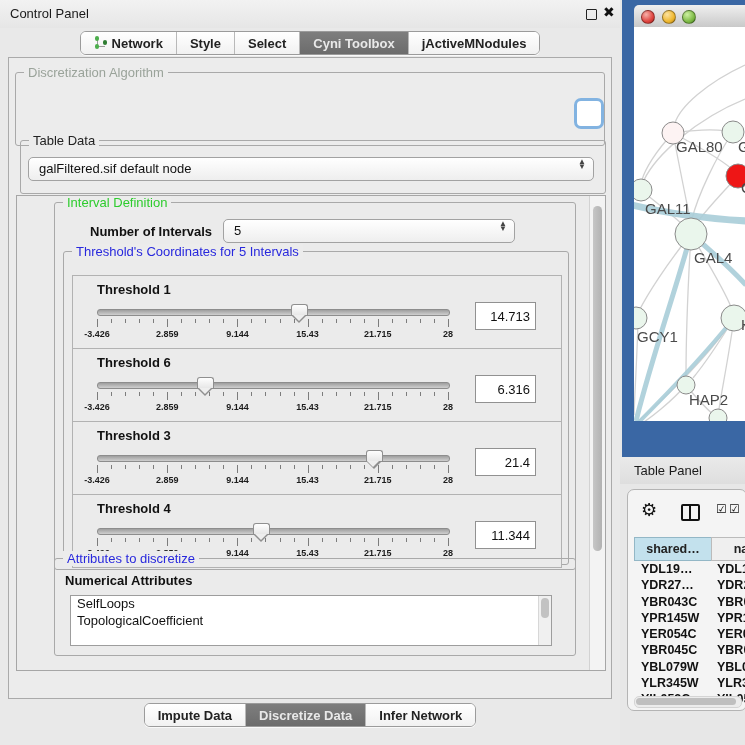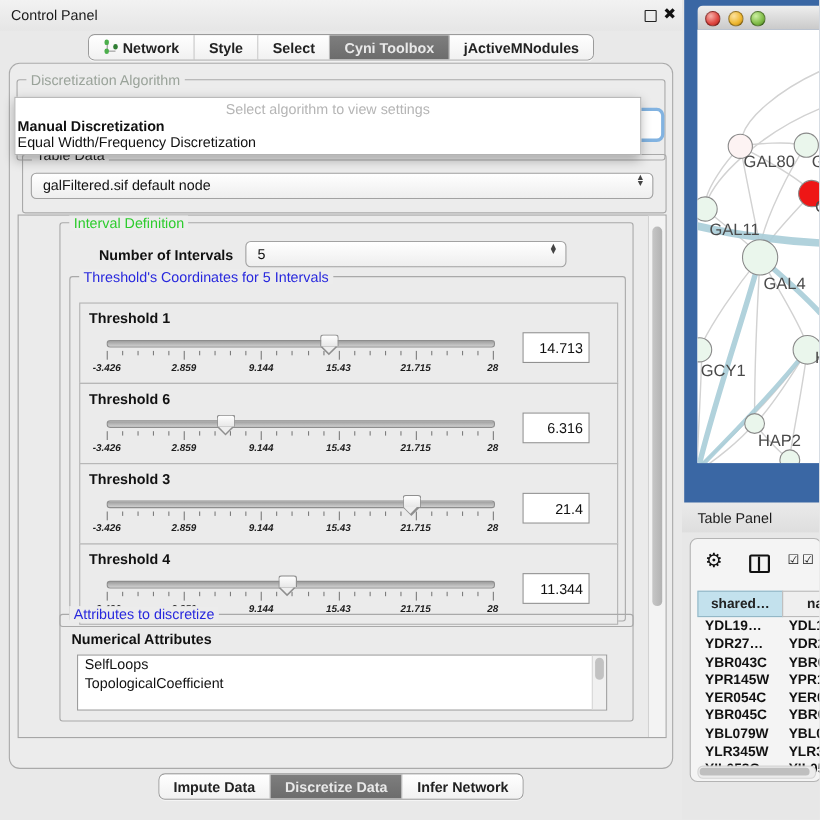--- a/index.html
+++ b/index.html
@@ -19,21 +19,21 @@
   .seg{display:flex;align-items:center;gap:5px;padding:0 13px;height:22px;font-size:13px;font-weight:700;color:#222;background:linear-gradient(#ffffff,#f1f1f1);border-right:1px solid #b9b9b9;cursor:default;}
   .seg:last-child{border-right:none;}
   .seg.sel{background:linear-gradient(#7e7e7e,var(--selected-tab-bg));color:#e9e9e9;}
   #top-tabs{position:absolute;left:0;top:31px;width:620px;}
   #bottom-tabs{position:absolute;left:0;top:703px;width:620px;}
   .net-icon{position:relative;width:13px;height:14px;display:inline-block;}
   .net-icon::after{content:"";position:absolute;left:3px;top:3px;width:7px;height:7px;border-left:1.5px solid #9a9a9a;border-bottom:1.5px solid #9a9a9a;}
   .net-icon::before{content:"";position:absolute;left:1px;top:0;width:4.5px;height:4.5px;border-radius:50%;background:#4cae4c;box-shadow:0 8px 0 #4cae4c,8px 4px 0 #2f7d32;z-index:1;}
 
   
-  #main-panel{position:absolute;left:8px;top:57px;width:602px;height:640px;background:#ececec;border:1px solid #aaa;border-radius:10px;}
+  #main-panel{position:absolute;left:8px;top:57px;width:602px;height:640px;background:#ececec;border:1px solid #aaa;border-radius:0;}
   .groupbox{position:absolute;border:1px solid #a9a9a9;border-radius:3px;}
   .grouptitle{position:absolute;top:-8px;left:8px;background:#ececec;padding:0 4px;font-size:13px;}
   .gt-green{color:var(--group-title-green);}
   .gt-blue{color:var(--group-title-blue);}
   .gt-dim{color:#9aa39a;}
 
   
   #focus-ring{position:absolute;left:565px;top:40px;width:24px;height:25px;border:3px solid var(--focus-ring);border-radius:7px;background:#fff;z-index:5;}
 
   
@@ -52,29 +52,29 @@
   #vscroll{position:absolute;right:0;top:0;width:15px;height:100%;background:#f3f3f3;border-left:1px solid #d2d2d2;}
   #vscroll .thumb-v{position:absolute;left:3px;top:10px;width:9px;height:345px;border-radius:5px;background:linear-gradient(90deg,#c6c6c6,#b2b2b2);}
 
   
   #interval-group{left:37px;top:6px;width:520px;height:366px;}
   #noi-label{position:absolute;left:35px;top:21px;font-size:13px;font-weight:700;color:#111;}
   #noi-spinner{left:168px;top:16px;width:290px;height:22px;}
   #thr-group{left:8px;top:48px;width:504px;height:312px;}
   #thr-panels{position:absolute;left:8px;top:24px;width:490px;}
   .threshold{position:relative;width:488px;height:72px;border:1px solid #b2b2b2;margin-top:-1px;background:#ebebeb;}
-  .th-label{position:absolute;left:8px;top:6px;font-size:13px;font-weight:700;color:#111;text-align:center;}
+  .th-label{position:absolute;left:24px;top:6px;font-size:13px;font-weight:700;color:#111;text-align:center;}
   .slider{position:absolute;left:0;top:28px;width:400px;height:42px;}
   .track{position:absolute;left:24px;top:5px;width:351px;height:5px;border-radius:3px;background:linear-gradient(#9e9e9e,#cfcfcf);border:1px solid #8d8d8d;}
   .ticks{position:absolute;left:24px;top:15px;width:351px;height:9px;}
   .tick{position:absolute;width:1px;background:#7c7c7c;top:0;}
   .tick.major{height:8px;}
   .tick.minor{height:4px;}
   .tick-labels{position:absolute;left:24px;top:25px;width:351px;height:10px;}
-  .tick-labels span{position:absolute;transform:translateX(-50%);font-size:9px;font-weight:700;color:#1c1c1c;white-space:nowrap;font-style:italic;}
+  .tick-labels span{position:absolute;transform:translateX(-50%);font-size:9px;font-weight:700;color:#1c1c1c;white-space:nowrap;}
   .thumb{position:absolute;top:0;width:15px;height:10px;background:linear-gradient(#fefefe,#e7e7e7);border:1px solid #8f8f8f;border-bottom:none;border-radius:3px 3px 0 0;}
   .thumb::after{content:"";position:absolute;top:100%;left:-1px;border-left:8px solid transparent;border-right:8px solid transparent;border-top:8px solid #8f8f8f;}
   .thumb::before{content:"";position:absolute;top:100%;left:0.5px;border-left:6.8px solid transparent;border-right:6.8px solid transparent;border-top:6.8px solid #eeeeee;z-index:1;}
   .th-value{position:absolute;left:402px;top:26px;width:52px;height:24px;border:1px solid #919191;background:#fff;font-size:13px;text-align:right;padding-right:5px;font-family:inherit;color:#111;}
 
   
   #attr-group{left:37px;top:362px;width:520px;height:96px;}
   #attr-label{position:absolute;left:10px;top:14px;font-size:13px;font-weight:700;color:#111;}
   #attr-list{position:absolute;left:15px;top:36px;width:480px;height:49px;background:#fff;border:1px solid #9d9d9d;overflow:hidden;}
   #attr-list .item{padding-left:6px;font-size:13px;line-height:16.5px;color:#111;white-space:nowrap;}
@@ -144,25 +144,20 @@
         </div>
     </div>
 
     <div id="main-panel">
 
       <div class="groupbox" id="algo-group" style="left:6px;top:14px;width:588px;height:72px;">
         <span class="grouptitle gt-dim">Discretization Algorithm</span>
       </div>
       <div id="focus-ring"></div>
 
-      <div id="algo-popup">
-        <div class="hint">Select algorithm to view settings</div>
-        <div class="opt b">Manual Discretization</div>
-        <div class="opt r">Equal Width/Frequency Discretization</div>
-      </div>
 
       <div class="groupbox" style="left:11px;top:82px;width:584px;height:52px;">
         <span class="grouptitle" style="color:#222">Table Data</span>
         <div class="mac-combo" style="left:7px;top:16px;width:564px;height:22px;">
           <span class="val">galFiltered.sif default node</span>
           <span class="stepper">
               <span>▲</span>
               <span>▼</span>
             </span>
         </div>

